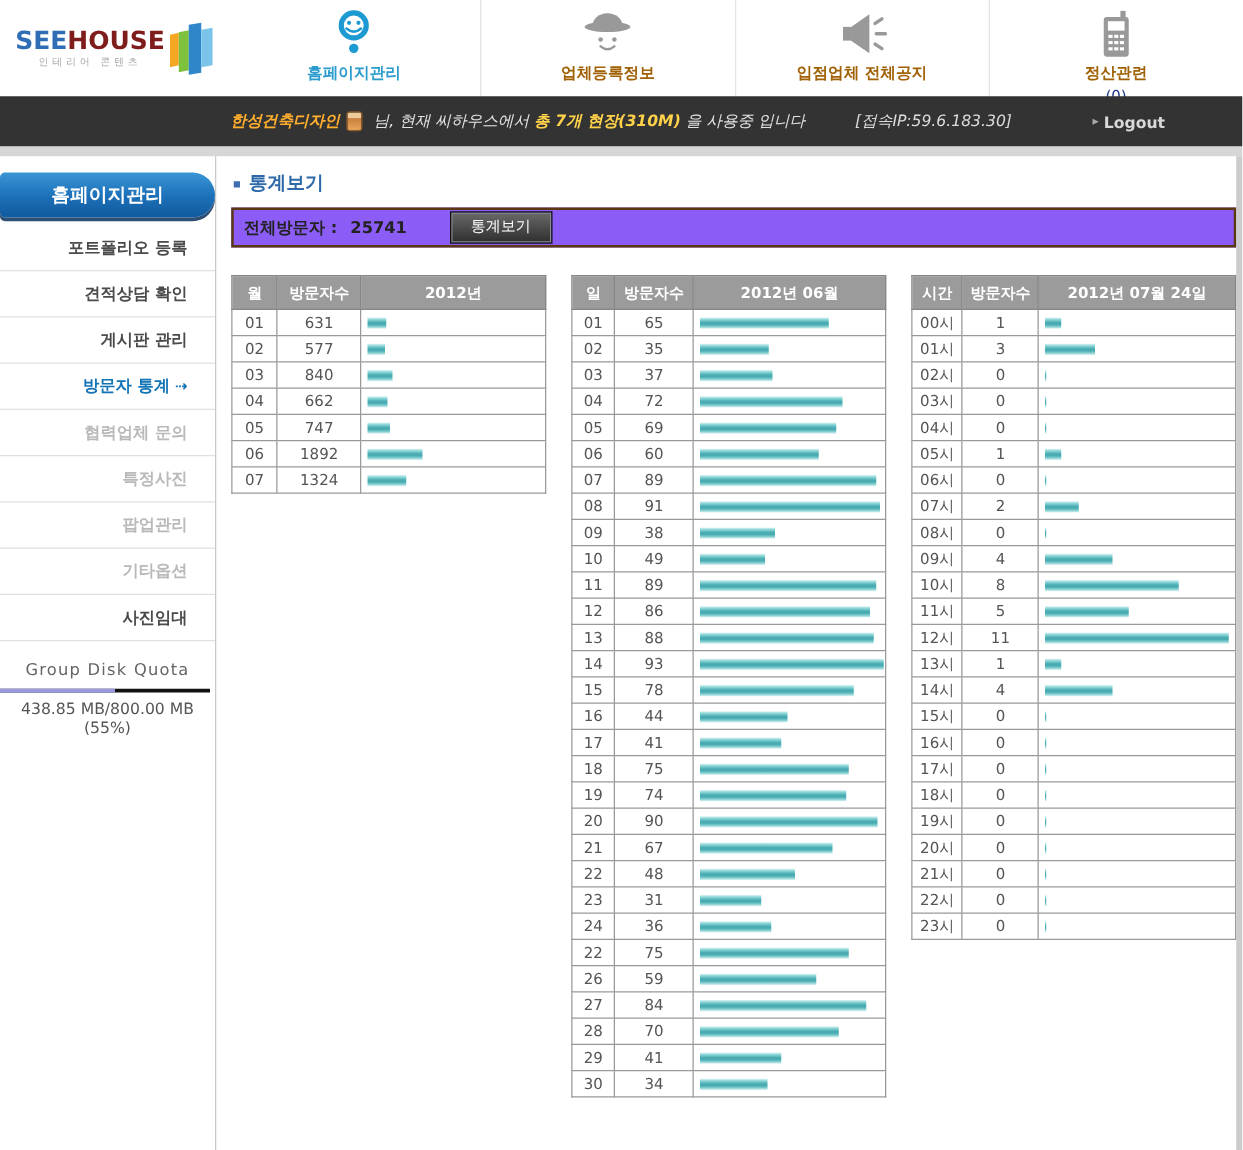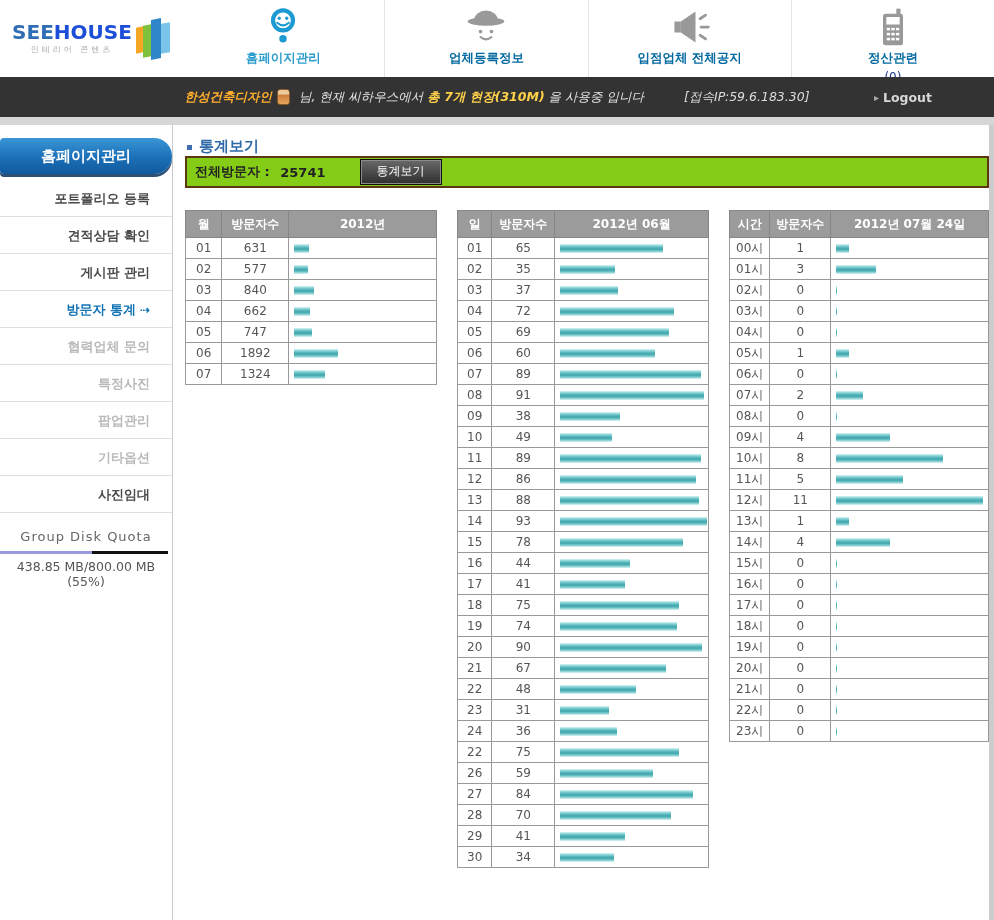--- a/index.html
+++ b/index.html
@@ -6,34 +6,34 @@
   html,body { width:994px; height:920px; overflow:hidden; background:#fff;
     font-family:"DejaVu Sans","Liberation Sans",sans-serif; }
 
   
   .top-nav { height:77px; display:flex; background:#fff; }
   .logo-area { width:182px; display:flex; align-items:center; justify-content:center; }
   .logo-box { position:relative; display:flex; align-items:center; }
   .logo-text { text-align:center; }
   .logo-word { font-size:20px; font-weight:bold; letter-spacing:0px; line-height:20px; }
   .logo-see { color:#2f6db5; }
-  .logo-house { color:#1d4ed8;text-align:center; }
+  .logo-house { color:#7f1d1d;text-align:center; }
   .logo-sub { font-size:8px; color:#a8a8a8; letter-spacing:3px; margin-top:2px; }
   .logo-flag { width:34px; height:44px; position:relative; margin-left:4px; }
   .logo-flag i { position:absolute; display:block; }
   .lf1 { left:0;  top:10px; width:7px;  height:26px; background:#f5a623; transform:skewY(-12deg); }
   .lf2 { left:7px; top:8px;  width:8px;  height:32px; background:#7ec13d; transform:skewY(-12deg); }
   .lf3 { left:15px;top:2px;  width:10px; height:40px; background:#2f86c8; transform:skewY(-10deg); }
   .lf4 { left:25px;top:6px;  width:9px;  height:30px; background:#79c4e8; transform:skewY(-10deg); }
 
   .nav-item { flex:1; display:flex; flex-direction:column; align-items:center;
     padding-top:8px; cursor:pointer; }
   .nav-item + .nav-item { border-left:1px solid #e4e4e4; }
   .nav-icon { height:38px; display:flex; align-items:center; justify-content:center; }
-  .nav-label { font-size:12.5px; font-weight:bold; color:#0369a1; margin-top:4px; }
+  .nav-label { font-size:12.5px; font-weight:bold; color:#a16207; margin-top:4px; }
   .nav-item.active .nav-label { color:#2b9ccd; }
   .nav-badge { font-size:12px; color:#223a8c; margin-top:3px; }
 
   
   .user-bar { height:40px; background:#333; position:relative; display:flex;
     align-items:center; justify-content:center; font-size:12.5px; color:#e2e2e2; }
   .user-msg { display:flex; align-items:center; white-space:pre;font-style:italic; }
   .hl-orange { color:#ffae2e; font-weight:bold; }
   .hl-yellow { color:#ffd24a; font-weight:bold; }
   .avatar-chip { display:inline-block; width:13px; height:16px; margin:0 5px;
@@ -68,21 +68,21 @@
   .quota-title { font-size:13px; color:#666; letter-spacing:1px; }
   .quota-bar { margin:7px 4px 5px 0; height:3px; background:#111; }
   .quota-fill { height:3px; background:#9a9ade; }
   .quota-text { font-size:12.5px; color:#555; }
 
   
   .page-title { display:flex; align-items:center; }
   .title-bullet { width:5px; height:5px; background:#3f6fb0; margin:2px 7px 0 2px; }
   .title-text { font-size:15px; font-weight:bold; color:#2e6aa8; }
 
-  .total-box { margin-top:0; height:32px; border:2px solid #5b3712; background:#84cc16;
+  .total-box { margin-top:10px; height:32px; border:2px solid #5b3712; background:#8b5cf6;
     display:flex; align-items:center; padding-left:8px; }
   .total-label { font-size:13px; font-weight:bold; color:#222; white-space:pre; }
   .total-value { font-size:13px; font-weight:bold; color:#222; margin-left:6px; }
   .stats-btn { margin-left:34px; padding:3px 16px 4px; font-size:12px; color:#fff;
     background:linear-gradient(180deg,#6a6a6a,#2e2e2e); border:1px solid #101010;
     box-shadow:inset 0 0 0 1px #8a8a8a; cursor:pointer;
     font-family:"DejaVu Sans","Liberation Sans",sans-serif; }
 
   .tables-row { margin-top:22px; display:flex; align-items:flex-start; gap:20px; }
   table.stats { border-collapse:collapse; table-layout:fixed; background:#fff;

